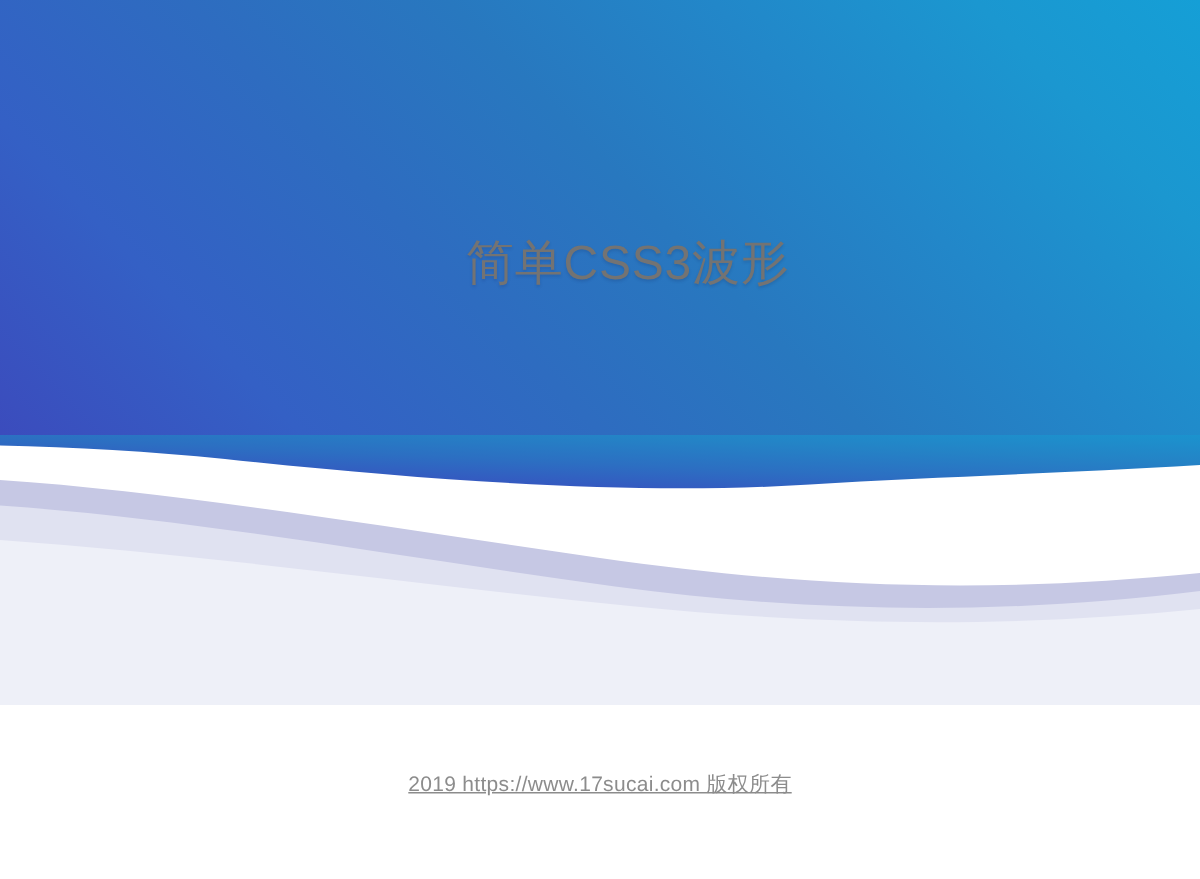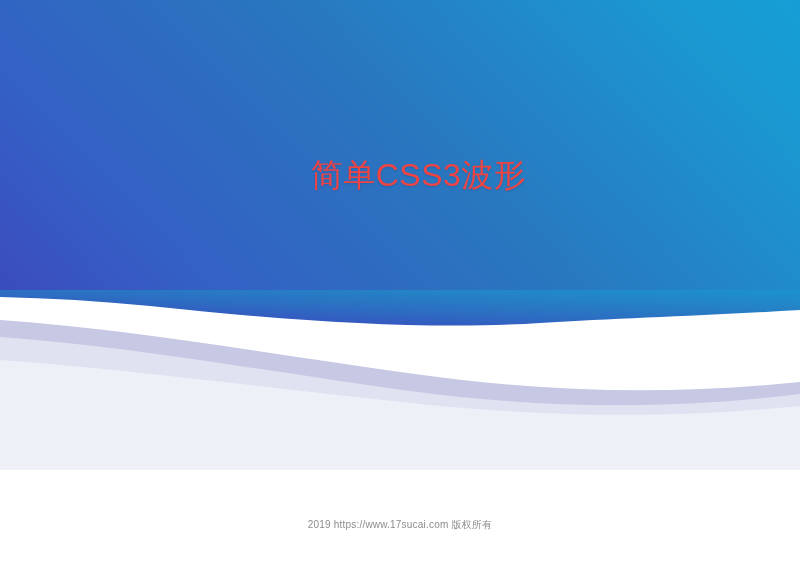--- a/index.html
+++ b/index.html
@@ -65,45 +65,46 @@
 
   
   #hero-title {
     position: absolute;
     left: 0;
     top: 0;
     width: 800px;
     text-align: center;
     padding-top: 155px;
     box-sizing: border-box;
-    color: #ef4444;
+    color: #737373;
     font-size: 32px;
     font-weight: 400;
     letter-spacing: 0.5px;
     line-height: 40px;
     text-shadow: 0 1px 2px rgba(20, 40, 90, 0.18);
     user-select: none;
     padding-left: 37px;
   }
 
   
   #footer {
     position: absolute;
     left: 0;
     top: 514px;
     width: 800px;
     text-align: center;
   }
   #footer-text {
     display: inline-block;
     color: #8c8c8c;
-    font-size: 10px;
+    font-size: 14px;
     line-height: 14px;
     letter-spacing: 0.2px;
     white-space: nowrap;
+    text-decoration: underline;
   }
 </style>
 </head>
 <body>
 
 <div id="page">
 
   <div id="hero">
 
     <div id="hero-gradient"></div>

